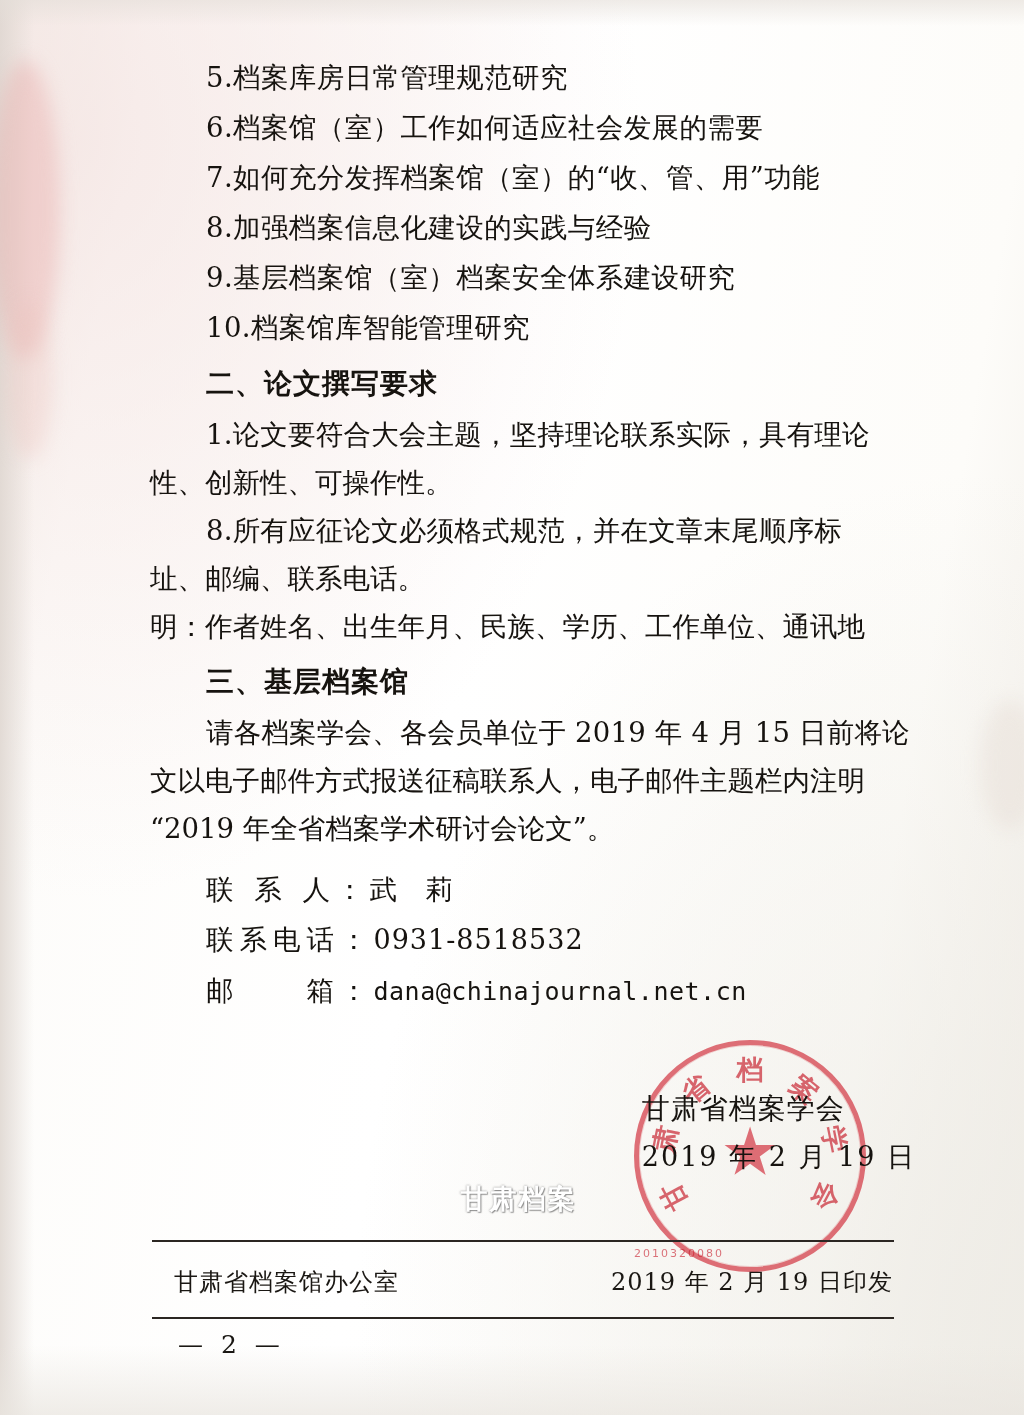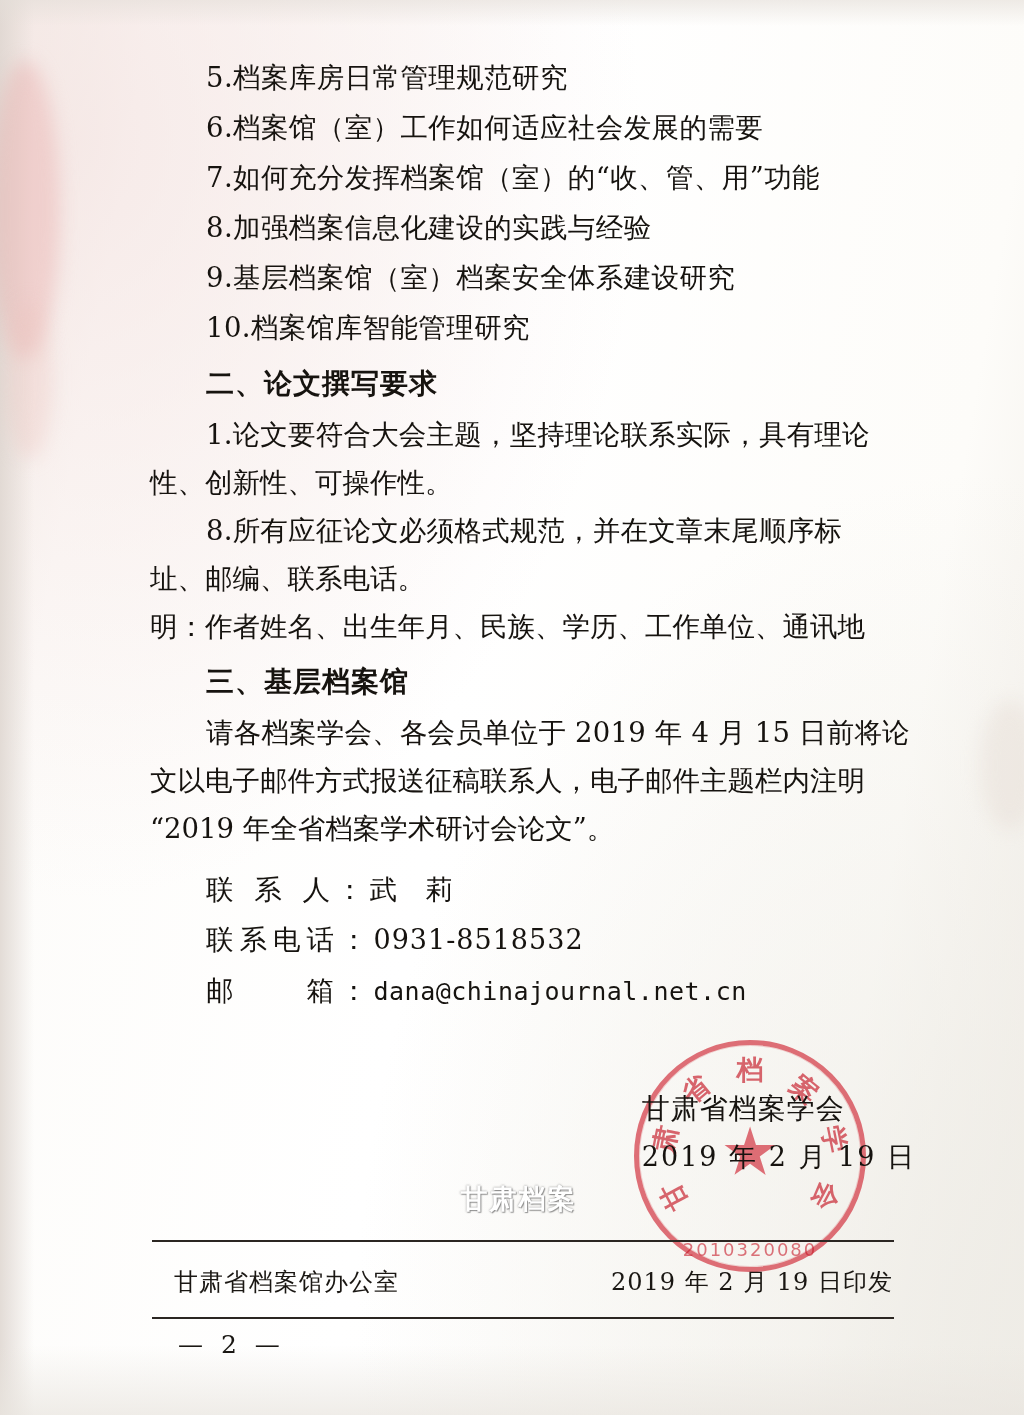--- a/index.html
+++ b/index.html
@@ -182,22 +182,22 @@
     font-size: 27px;
     color: rgba(198,24,38,0.66);
     font-family: "DejaVu Serif", "Liberation Serif", serif;
     font-weight: bold;
     transform-origin: 0 0;
   }
   #seal .bottom-text {
     position: absolute;
     left: 0; right: 0;
     bottom: 12px;
-    text-align: center;
-    font-size: 18px;
+    text-align: left;
+    font-size: 11px;
     color: rgba(198,24,38,0.6);
     letter-spacing: 2px;
     font-family: "DejaVu Sans", sans-serif;
   }
 
   
   .rule {
     position: absolute;
     left: 152px;
     width: 742px;

